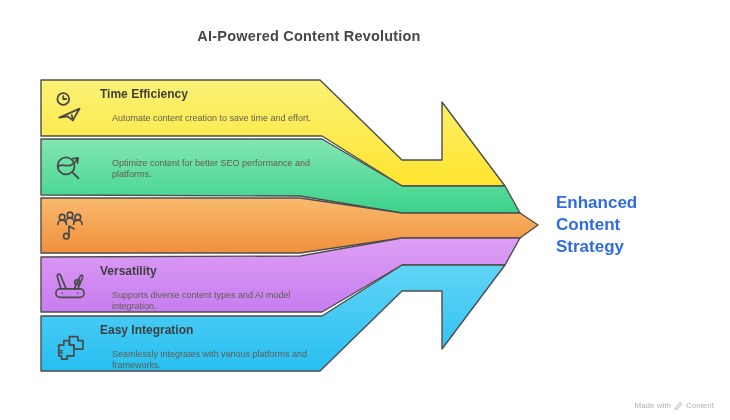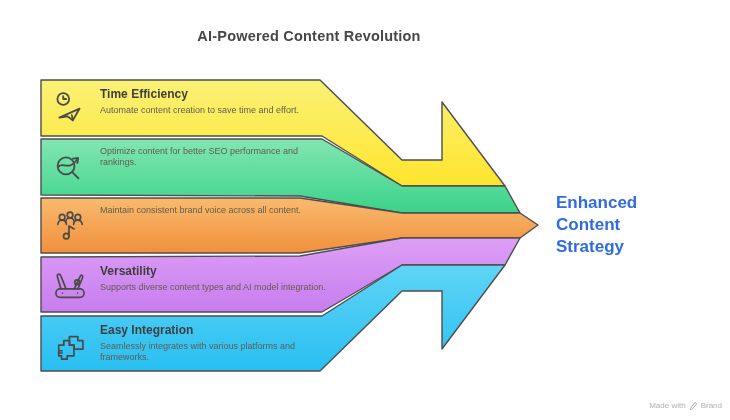--- a/index.html
+++ b/index.html
@@ -9,27 +9,27 @@
   }
   .main-title{
     position:absolute;top:28px;left:0;width:618px;text-align:center;
     font-size:14.5px;font-weight:bold;color:#474747;letter-spacing:.2px;
   }
   svg.diagram{position:absolute;left:0;top:0;}
   .band-overlay{position:absolute;left:40px;width:330px;height:56px;}
   .band-icon{position:absolute;left:12px;top:10px;width:36px;height:36px;}
   .band-text{position:absolute;left:60px;top:7px;width:232px;}
   .band-title{font-size:12px;font-weight:bold;color:#3e3e3e;margin:0 0 4px 0;}
-  .band-desc{font-size:9px;line-height:11px;color:#615d50;margin:0;}
+  .band-desc{font-size:9px;line-height:11px;color:#615d50;margin:12px;}
   .result-label{
     position:absolute;left:556px;top:192px;width:112px;
     font-size:17px;line-height:22px;font-weight:bold;color:#2f6be2;
   }
   .watermark{
-    position:absolute;right:8px;bottom:10px;font-size:8px;color:#b0b0b0;
+    position:absolute;right:16px;bottom:10px;font-size:8px;color:#b0b0b0;
     display:flex;align-items:center;gap:3px;
   }
   .watermark svg{display:block;}
 </style>
 </head>
 <body>
 
 <div id="stage">
 
   <div class="main-title">AI-Powered Content Revolution</div>
@@ -84,39 +84,38 @@
   <div class="band-overlay" style="top:139px">
     <span class="band-icon">
       <svg viewBox="0 0 32 32" width="36" height="36" fill="none" stroke="#4a4a4a" stroke-width="1.6" stroke-linecap="round" stroke-linejoin="round">
         <circle cx="12.5" cy="15" r="7.5"></circle>
         <path d="M18 20.5 L23.5 26"></path>
         <path d="M5.5 16 C 9 10.5 15 20.5 22.5 9"></path>
         <path d="M18.6 8.6 L23.2 8 L22.6 12.6"></path>
       </svg>
     </span>
     <div class="band-text">
-      <div class="band-desc">Optimize content for better SEO performance and rankings.</div>
+      <div class="band-desc">Optimize content for better SEO performance and platforms.</div>
     </div>
   </div>
 
   <div class="band-overlay" style="top:198px">
     <span class="band-icon">
       <svg viewBox="0 0 32 32" width="36" height="36" fill="none" stroke="#4a4a4a" stroke-width="1.5" stroke-linecap="round" stroke-linejoin="round">
         <circle cx="9" cy="8.2" r="2.5"></circle>
         <circle cx="16" cy="6.2" r="2.5"></circle>
         <circle cx="23" cy="8.2" r="2.5"></circle>
         <path d="M5.2 14.5 a3.8 3.8 0 0 1 7.6 0"></path>
         <path d="M12.2 12.5 a3.8 3.8 0 0 1 7.6 0"></path>
         <path d="M19.2 14.5 a3.8 3.8 0 0 1 7.6 0"></path>
         <circle cx="12.7" cy="25" r="2.4"></circle>
         <path d="M15.1 25 V16 l4.6 2.6"></path>
       </svg>
     </span>
     <div class="band-text">
-      <div class="band-desc">Maintain consistent brand voice across all content.</div>
     </div>
   </div>
 
   <div class="band-overlay" style="top:257px">
     <span class="band-icon">
       <svg viewBox="0 0 32 32" width="36" height="36" fill="none" stroke="#4a4a4a" stroke-width="1.5" stroke-linecap="round" stroke-linejoin="round">
         <rect x="3.5" y="19.5" width="25" height="7.5" rx="3.6"></rect>
         <path d="M8 19.5 L4.7 8.5 C 4.4 6 7 5.7 7.8 7.8 L12.5 19.5"></path>
         <path d="M19.8 19.5 L25 8.4 C 25.8 6.5 27.8 7.3 27.2 9.3 L23 19.5"></path>
         <circle cx="22.3" cy="13.6" r="2.1"></circle>
@@ -146,16 +145,16 @@
 
   <div class="result-label" style="color: rgb(47, 107, 226);">Enhanced Content Strategy</div>
 
   <div class="watermark">
     <span>Made with</span>
     <span>
       <svg viewBox="0 0 10 10" width="9" height="9" fill="none" stroke="#b0b0b0" stroke-width="1.1" stroke-linejoin="round">
         <path d="M1.5 8.5 L6.6 1.6 L8.6 3.1 L3.6 9 L1.2 9.4 Z"></path>
       </svg>
     </span>
-    <span>Brand</span>
+    <span>Content</span>
   </div>
 
 </div>
 
 </body></html>

